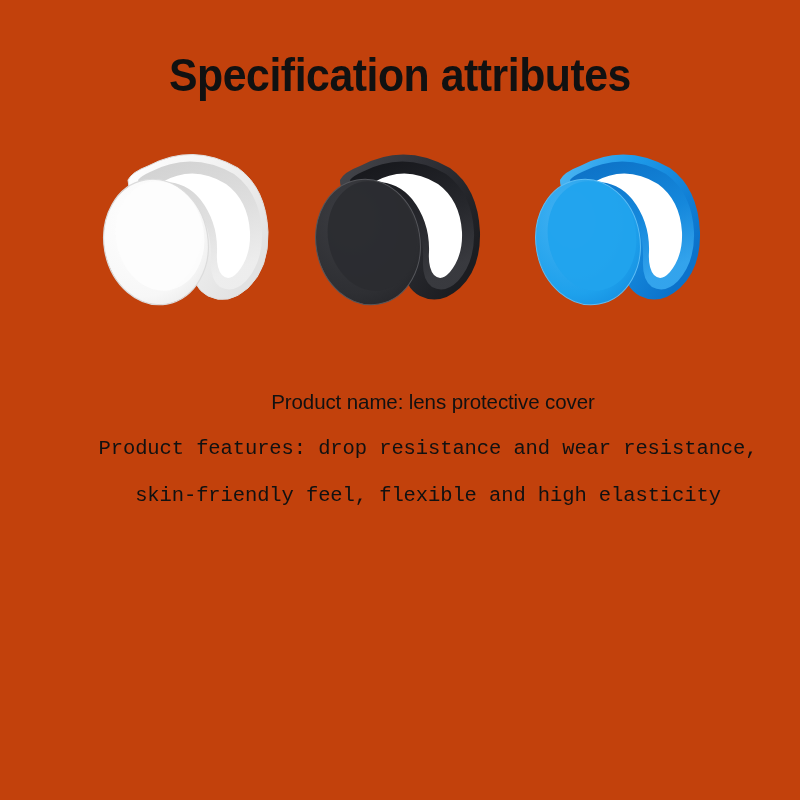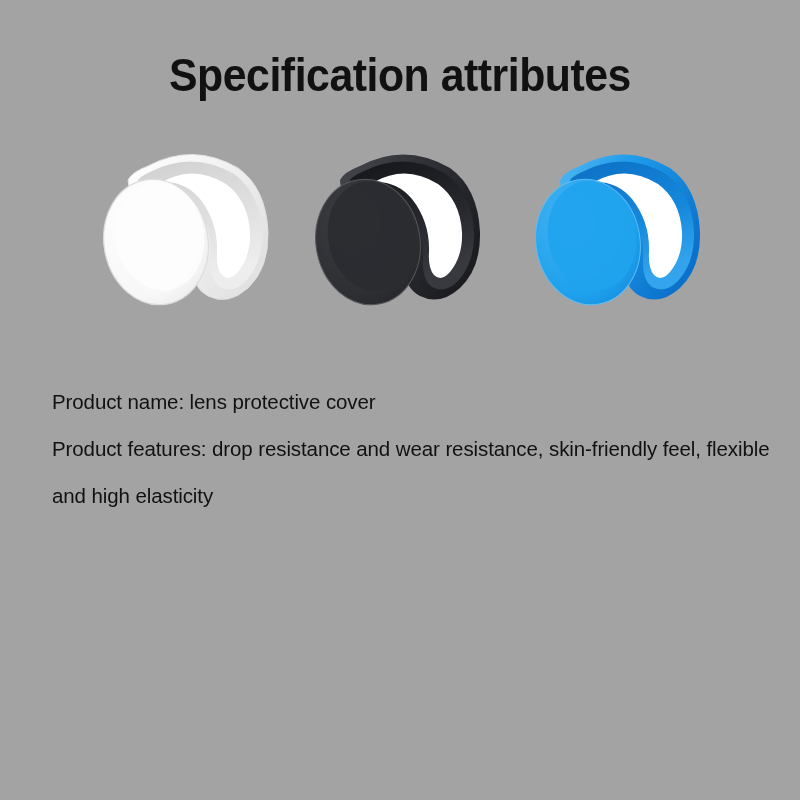--- a/index.html
+++ b/index.html
@@ -10,21 +10,21 @@
     width: 800px;
     height: 800px;
     background: #ffffff;
     font-family: "Liberation Sans", sans-serif;
     overflow: hidden;
   }
   .page {
     position: relative;
     width: 800px;
     height: 800px;
-    background: #a3a3a3;
+    background: #c2410c;
   }
 
   
   .title {
     position: absolute;
     top: 48px;
     left: 0;
     width: 800px;
     text-align: center;
     font-size: 46px;
@@ -56,33 +56,35 @@
     display: block;
     width: 210px;
     height: 190px;
     overflow: visible;
   }
 
   
   .spec-list {
     position: absolute;
     top: 378px;
-    left: 52px;
+    left: 68px;
     width: 730px;
+    text-align: center;
   }
   .spec-line {
     font-size: 20.5px;
     color: #111111;
     line-height: 47px;
     white-space: nowrap;
     letter-spacing: -0.1px;
   }
   .spec-line.wrap {
     white-space: normal;
     width: 720px;
+    font-family: Liberation Mono, monospace;
   }
 </style>
 </head>
 <body>
 
 <div class="page">
 
   <div class="title">Specification attributes</div>
 
   <div class="product-row">

